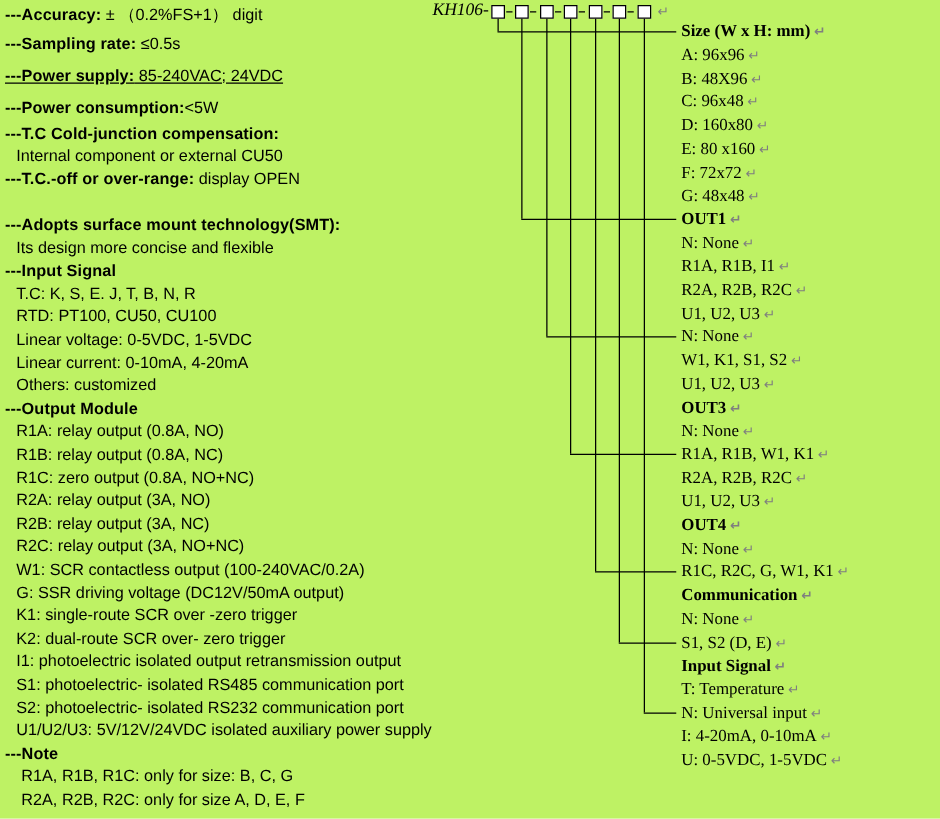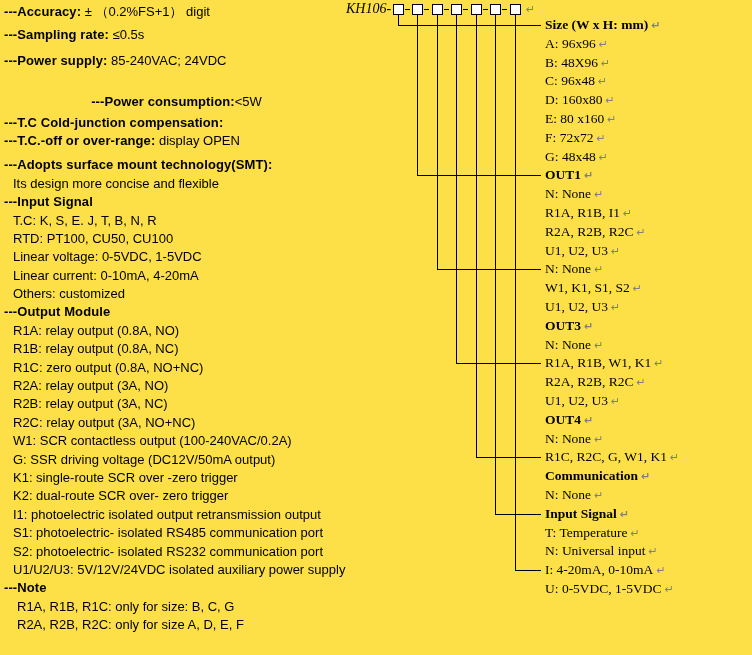--- a/index.html
+++ b/index.html
@@ -1,27 +1,27 @@
 <!DOCTYPE html>
 <html><head>
 <meta charset="utf-8">
 <style>
   html,body{margin:0;padding:0;background:#fff;}
   .canvas{
-    position:relative;width:752px;height:655px;background:#fde047;
+    position:relative;width:752px;height:655px;background:#bef264;
     font-family:"Liberation Sans",sans-serif;color:#000;overflow:hidden;
   }
   
   .spec-list{position:absolute;left:4px;top:3px;width:345px;font-size:13px;}
   .spec-section{margin:0;}
   .spec-section:nth-child(2){margin-top:5px;}
-  .spec-section:nth-child(3){margin-top:7px;}
-  .spec-section:nth-child(4){margin-top:23px;text-align:center;}
+  .spec-section:nth-child(3){margin-top:7px;text-decoration:underline;}
+  .spec-section:nth-child(4){margin-top:7px;}
   .spec-section:nth-child(5){margin-top:2px;}
-  .spec-section:nth-child(7){margin-top:6px;}
+  .spec-section:nth-child(7){margin-top:18px;}
   .spec-line{height:18.4px;line-height:18.4px;white-space:nowrap;}
   .spec-line b{font-weight:bold;letter-spacing:0.1px;}
   .spec-line.sub{padding-left:9px;}
   .spec-section:last-child .spec-line.sub{padding-left:13px;}
   
   .order-list{
     position:absolute;left:545px;top:16px;width:205px;
     font-family:"Liberation Serif",serif;font-size:13.5px;
   }
   .order-line{height:18.8px;line-height:18.8px;white-space:nowrap;}
@@ -56,20 +56,21 @@
         <div class="spec-line"><b>---Sampling rate:</b><span> ≤0.5s</span></div>
       </div>
       <div class="spec-section">
         <div class="spec-line"><b>---Power supply:</b><span> 85-240VAC; 24VDC</span></div>
       </div>
       <div class="spec-section">
         <div class="spec-line"><b>---Power consumption:</b><span>&lt;5W</span></div>
       </div>
       <div class="spec-section">
         <div class="spec-line"><b>---T.C Cold-junction compensation:</b><span></span></div>
+        <div class="spec-line sub">Internal component or external CU50</div>
       </div>
       <div class="spec-section">
         <div class="spec-line"><b>---T.C.-off or over-range:</b><span> display OPEN</span></div>
       </div>
       <div class="spec-section">
         <div class="spec-line"><b>---Adopts surface mount technology(SMT):</b><span></span></div>
         <div class="spec-line sub">Its design more concise and flexible</div>
       </div>
       <div class="spec-section">
         <div class="spec-line"><b>---Input Signal</b><span></span></div>
@@ -156,20 +157,21 @@
       <div class="order-line lbl"><span>OUT3</span><span class="ret">↵</span></div>
       <div class="order-line"><span>N: None</span><span class="ret">↵</span></div>
       <div class="order-line"><span>R1A, R1B, W1, K1</span><span class="ret">↵</span></div>
       <div class="order-line"><span>R2A, R2B, R2C</span><span class="ret">↵</span></div>
       <div class="order-line"><span>U1, U2, U3</span><span class="ret">↵</span></div>
       <div class="order-line lbl"><span>OUT4</span><span class="ret">↵</span></div>
       <div class="order-line"><span>N: None</span><span class="ret">↵</span></div>
       <div class="order-line"><span>R1C, R2C, G, W1, K1</span><span class="ret">↵</span></div>
       <div class="order-line lbl"><span>Communication</span><span class="ret">↵</span></div>
       <div class="order-line"><span>N: None</span><span class="ret">↵</span></div>
+      <div class="order-line"><span>S1, S2 (D, E)</span><span class="ret">↵</span></div>
       <div class="order-line lbl"><span>Input Signal</span><span class="ret">↵</span></div>
       <div class="order-line"><span>T: Temperature</span><span class="ret">↵</span></div>
       <div class="order-line"><span>N: Universal input</span><span class="ret">↵</span></div>
       <div class="order-line"><span>I: 4-20mA, 0-10mA</span><span class="ret">↵</span></div>
       <div class="order-line"><span>U: 0-5VDC, 1-5VDC</span><span class="ret">↵</span></div>
     </div>
 
 </div>
 
 </body></html>

